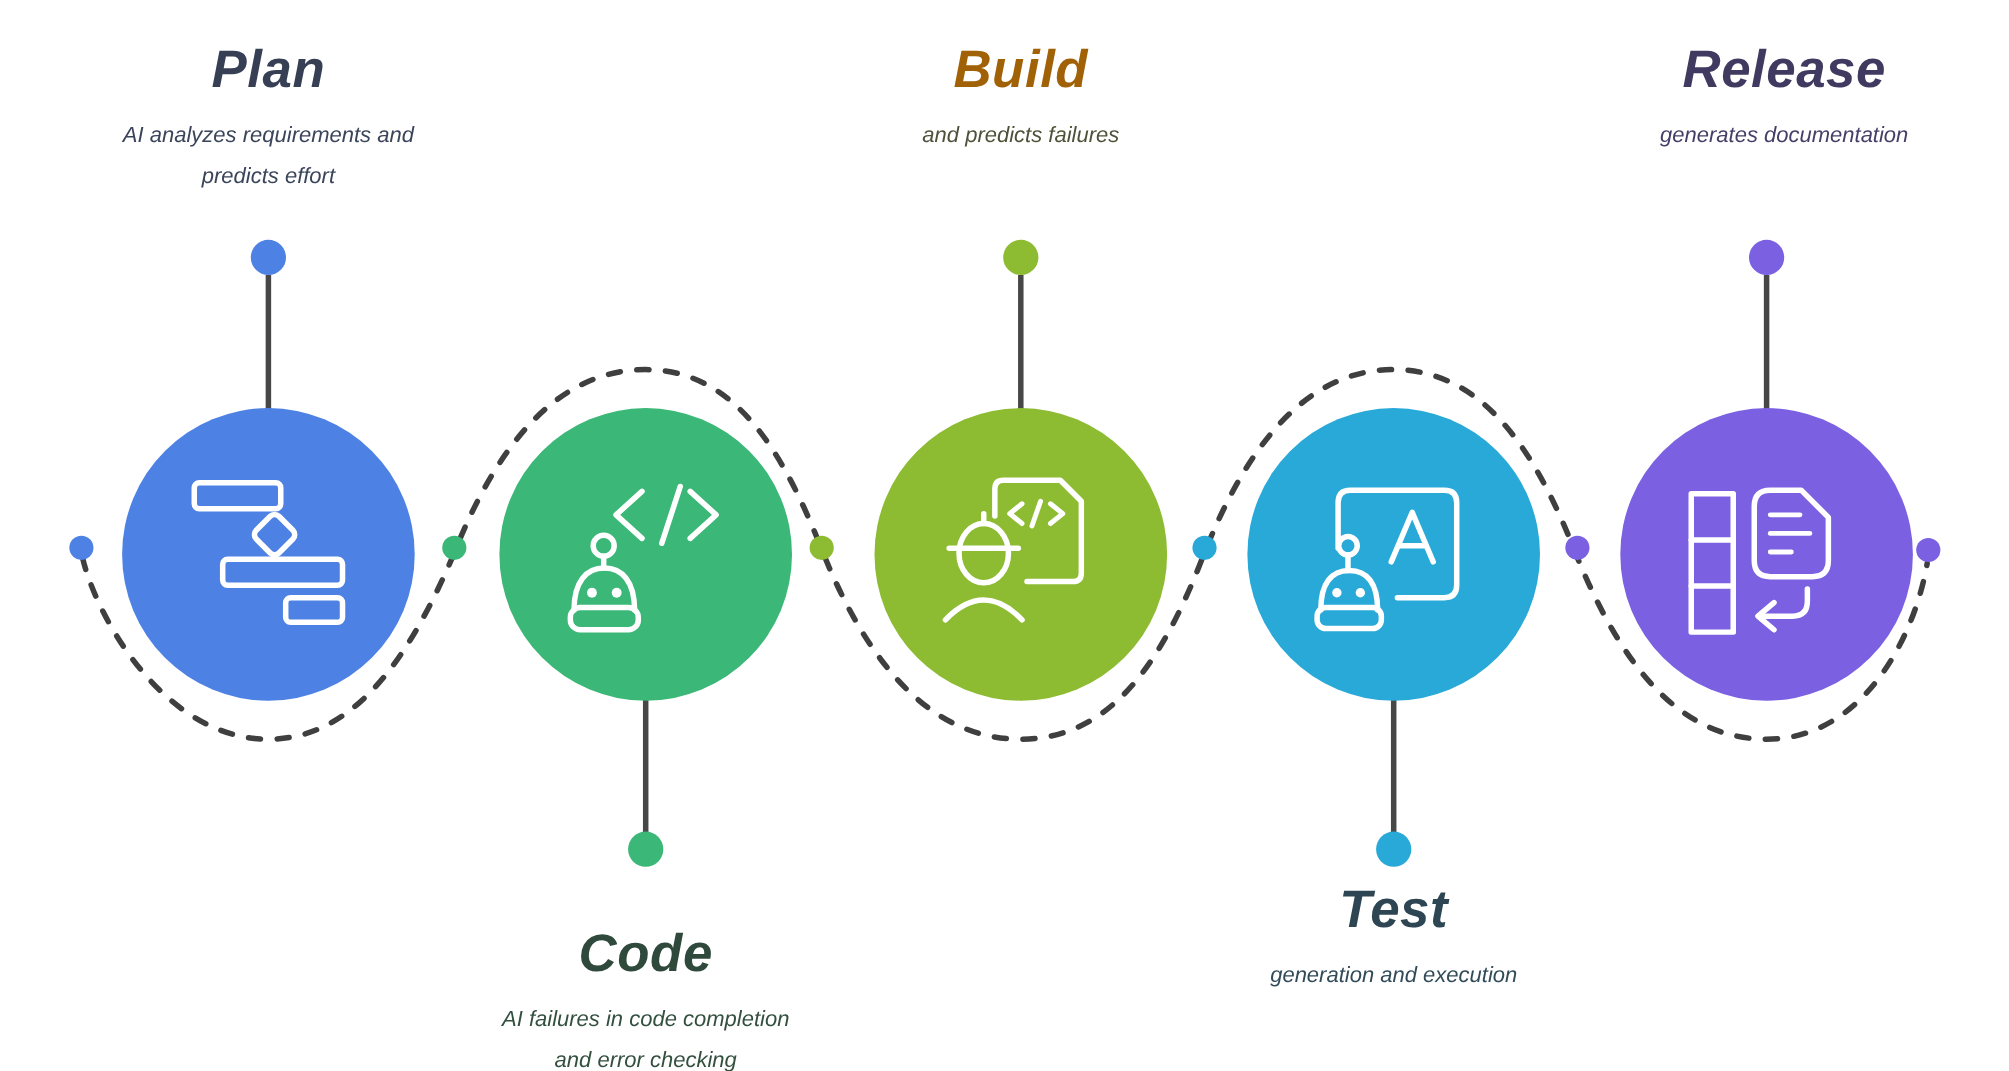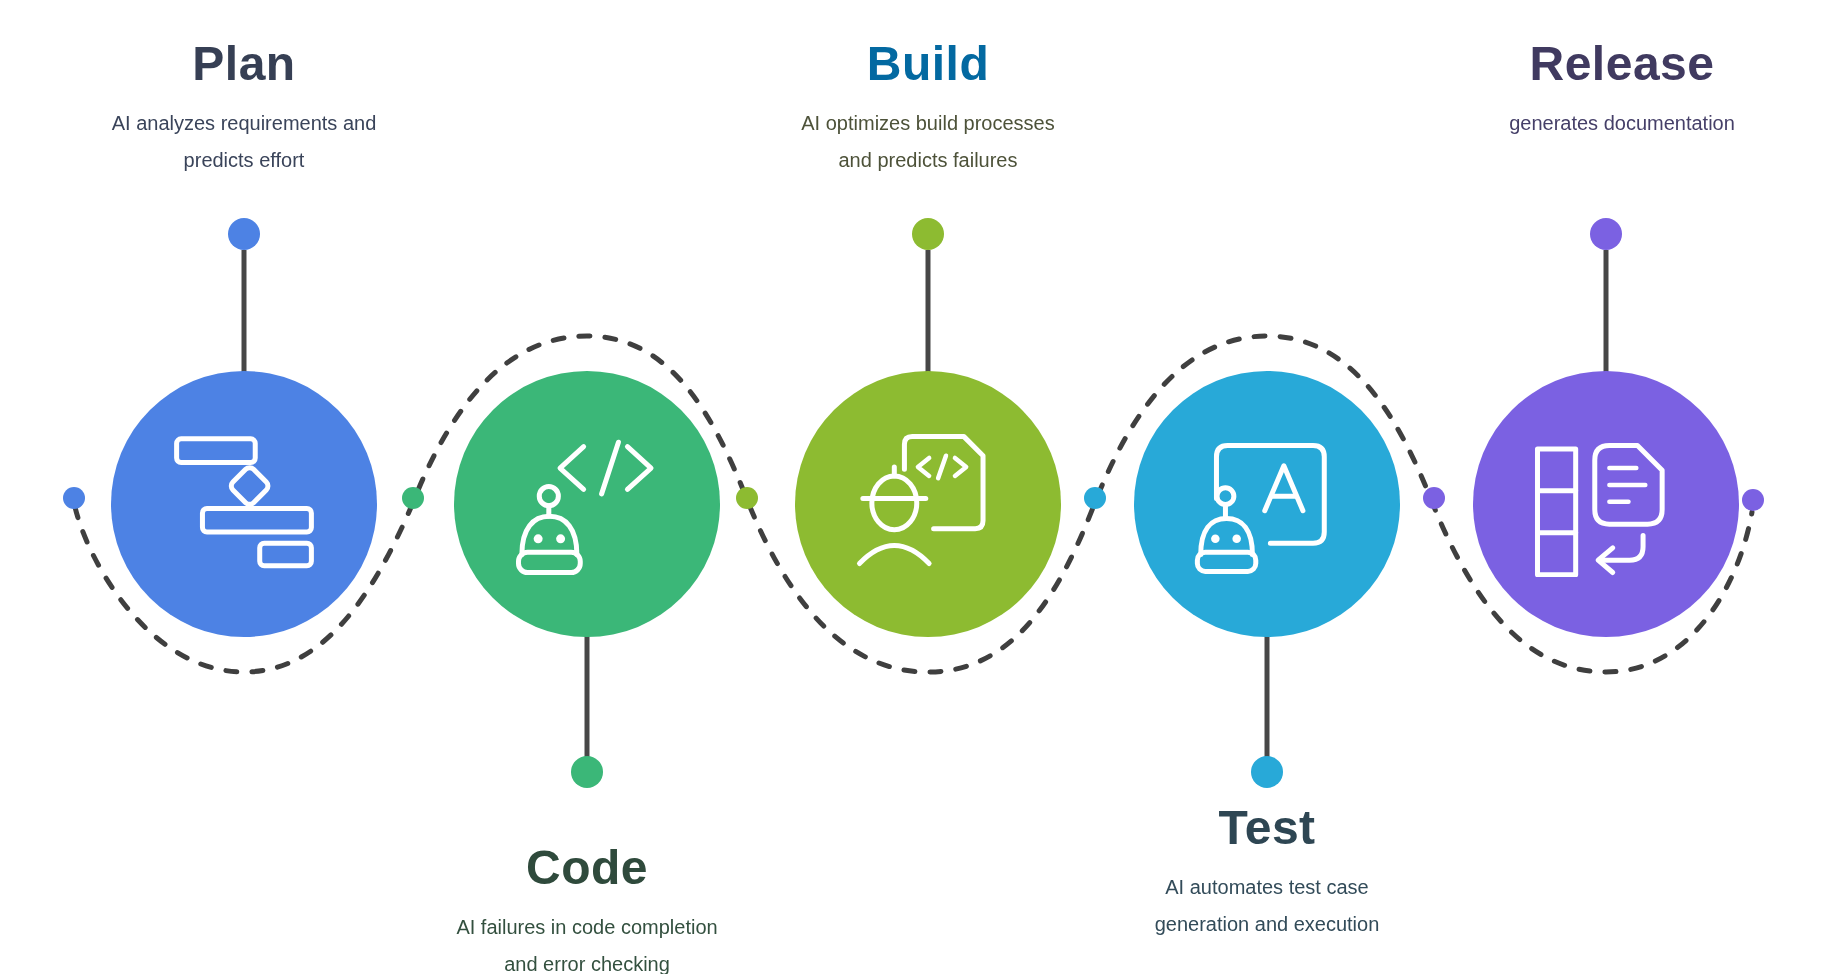--- a/index.html
+++ b/index.html
@@ -1,18 +1,19 @@
 <!DOCTYPE html>
 <html><head>
 <meta charset="utf-8">
 <style>
   html,body{margin:0;padding:0;background:#ffffff;}
   .canvas{
     position:relative;width:1826px;height:974px;background:#ffffff;overflow:hidden;
     font-family:"Liberation Sans", sans-serif;
+    font-style:italic;
   }
   .connector-svg{position:absolute;left:0;top:0;width:1826px;height:974px;}
   .label-block{position:absolute;width:440px;text-align:center;}
   .stage-title{font-size:48px;font-weight:700;letter-spacing:.5px;}
   .stage-desc{margin-top:14px;font-size:20px;line-height:37px;font-weight:400;}
   .stage-circle{
     position:absolute;width:266px;height:266px;border-radius:50%;
     display:flex;align-items:center;justify-content:center;
   }
   .stage-icon{width:146px;height:146px;}
@@ -91,23 +92,22 @@
   </div>
   <div class="label-block" style="left:367px;top:800px;margin-top:40px;">
     <div class="stage-title" style="color: rgb(47, 74, 60);">Code</div>
     <div class="stage-desc" style="color: rgb(51, 80, 63);">
       <div>AI failures in code completion</div>
       <div>and error checking</div>
     </div>
   </div>
 
   <div class="label-block" style="left:708px;top:36px;">
-    <div class="stage-title" style="color: #0369a1;">Build</div>
+    <div class="stage-title" style="color: #a16207;">Build</div>
     <div class="stage-desc" style="color: rgb(77, 82, 57);">
-      <div>AI optimizes build processes</div>
       <div>and predicts failures</div>
     </div>
   </div>
   <div class="stage-circle" style="left: 795px; top: 371px; background-color: rgb(141, 187, 49);">
     <svg class="stage-icon" viewBox="0 0 130 130">
       <path class="ico" d="M 44 34 L 44 12 Q 44 5 51 5 L 97 5 L 114 22 L 114 80 Q 114 87 107 87 L 70 87"></path>
       <polyline class="ico-thin" points="66,24 56,32 66,40"></polyline>
       <line class="ico-thin" x1="74" y1="42" x2="81" y2="22"></line>
       <polyline class="ico-thin" points="89,24 99,32 89,40"></polyline>
       <line class="ico" x1="35" y1="32" x2="35" y2="40"></line>
@@ -126,21 +126,20 @@
       <line class="ico" x1="28" y1="65.5" x2="28" y2="78"></line>
       <path class="ico" d="M 6 110 C 6 88 15 78 29 78 C 43 78 52 88 52 110"></path>
       <rect class="ico" x="3" y="108" width="52" height="17" rx="7"></rect>
       <circle class="ico-fill" cx="19" cy="96" r="3.8"></circle>
       <circle class="ico-fill" cx="38" cy="96" r="3.8"></circle>
     </svg>
   </div>
   <div class="label-block" style="left:1047px;top:800px;">
     <div class="stage-title" style="color: rgb(46, 70, 83);">Test</div>
     <div class="stage-desc" style="color: rgb(50, 75, 89);">
-      <div>AI automates test case</div>
       <div>generation and execution</div>
     </div>
   </div>
 
   <div class="label-block" style="left:1402px;top:36px;">
     <div class="stage-title" style="color: rgb(64, 58, 96);">Release</div>
     <div class="stage-desc" style="color: rgb(69, 63, 104);">
       <div>generates documentation</div>
     </div>
   </div>

